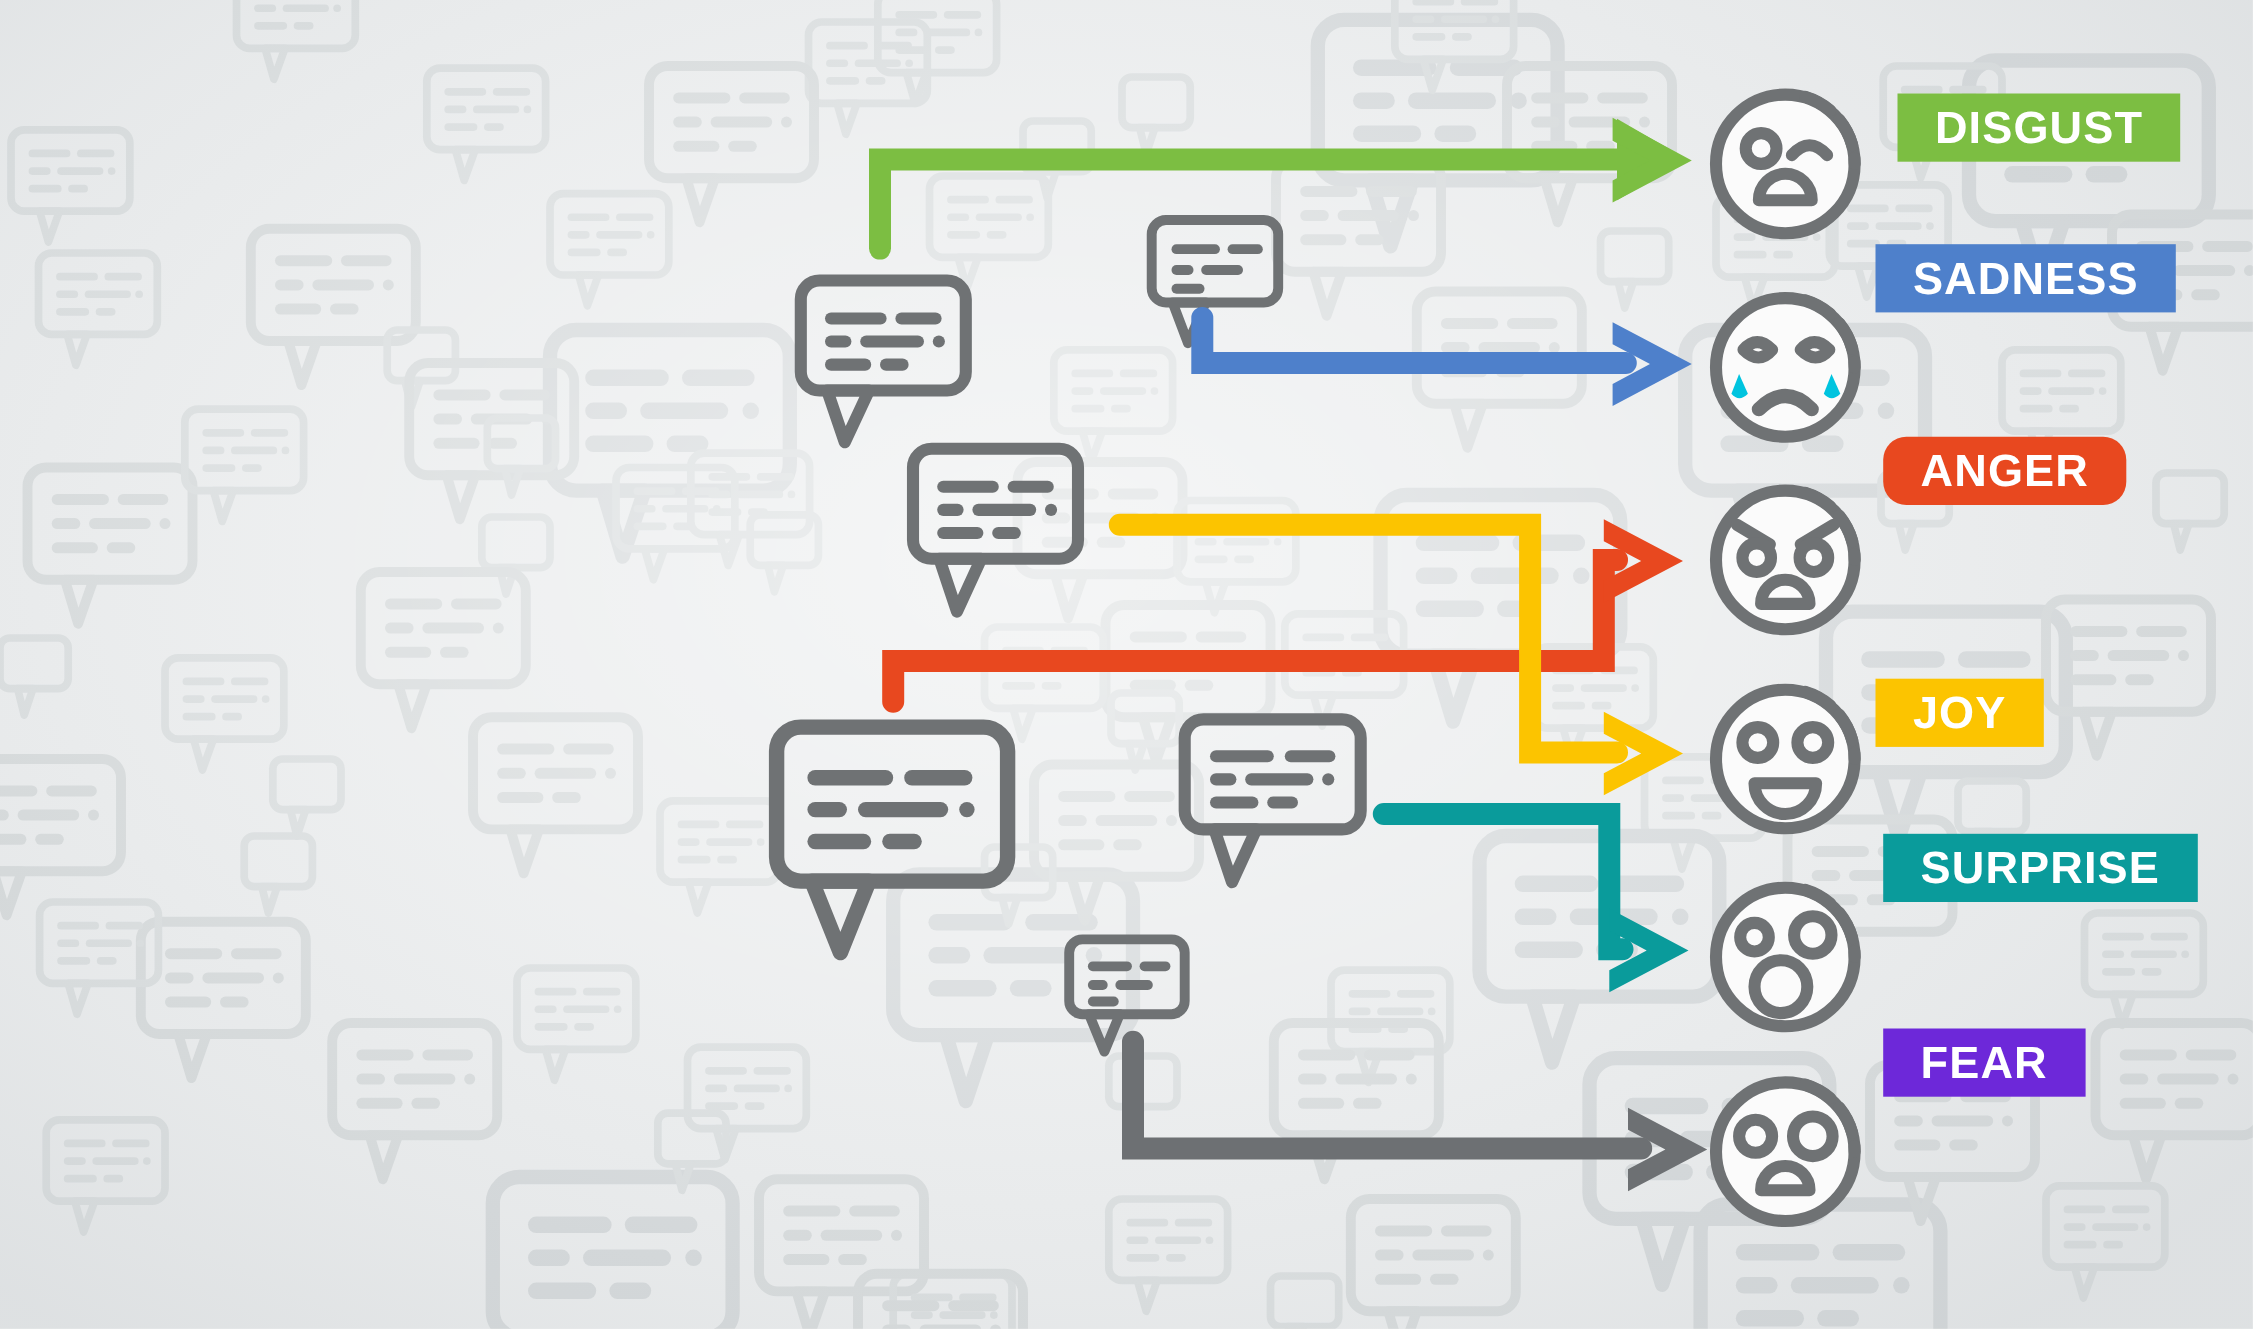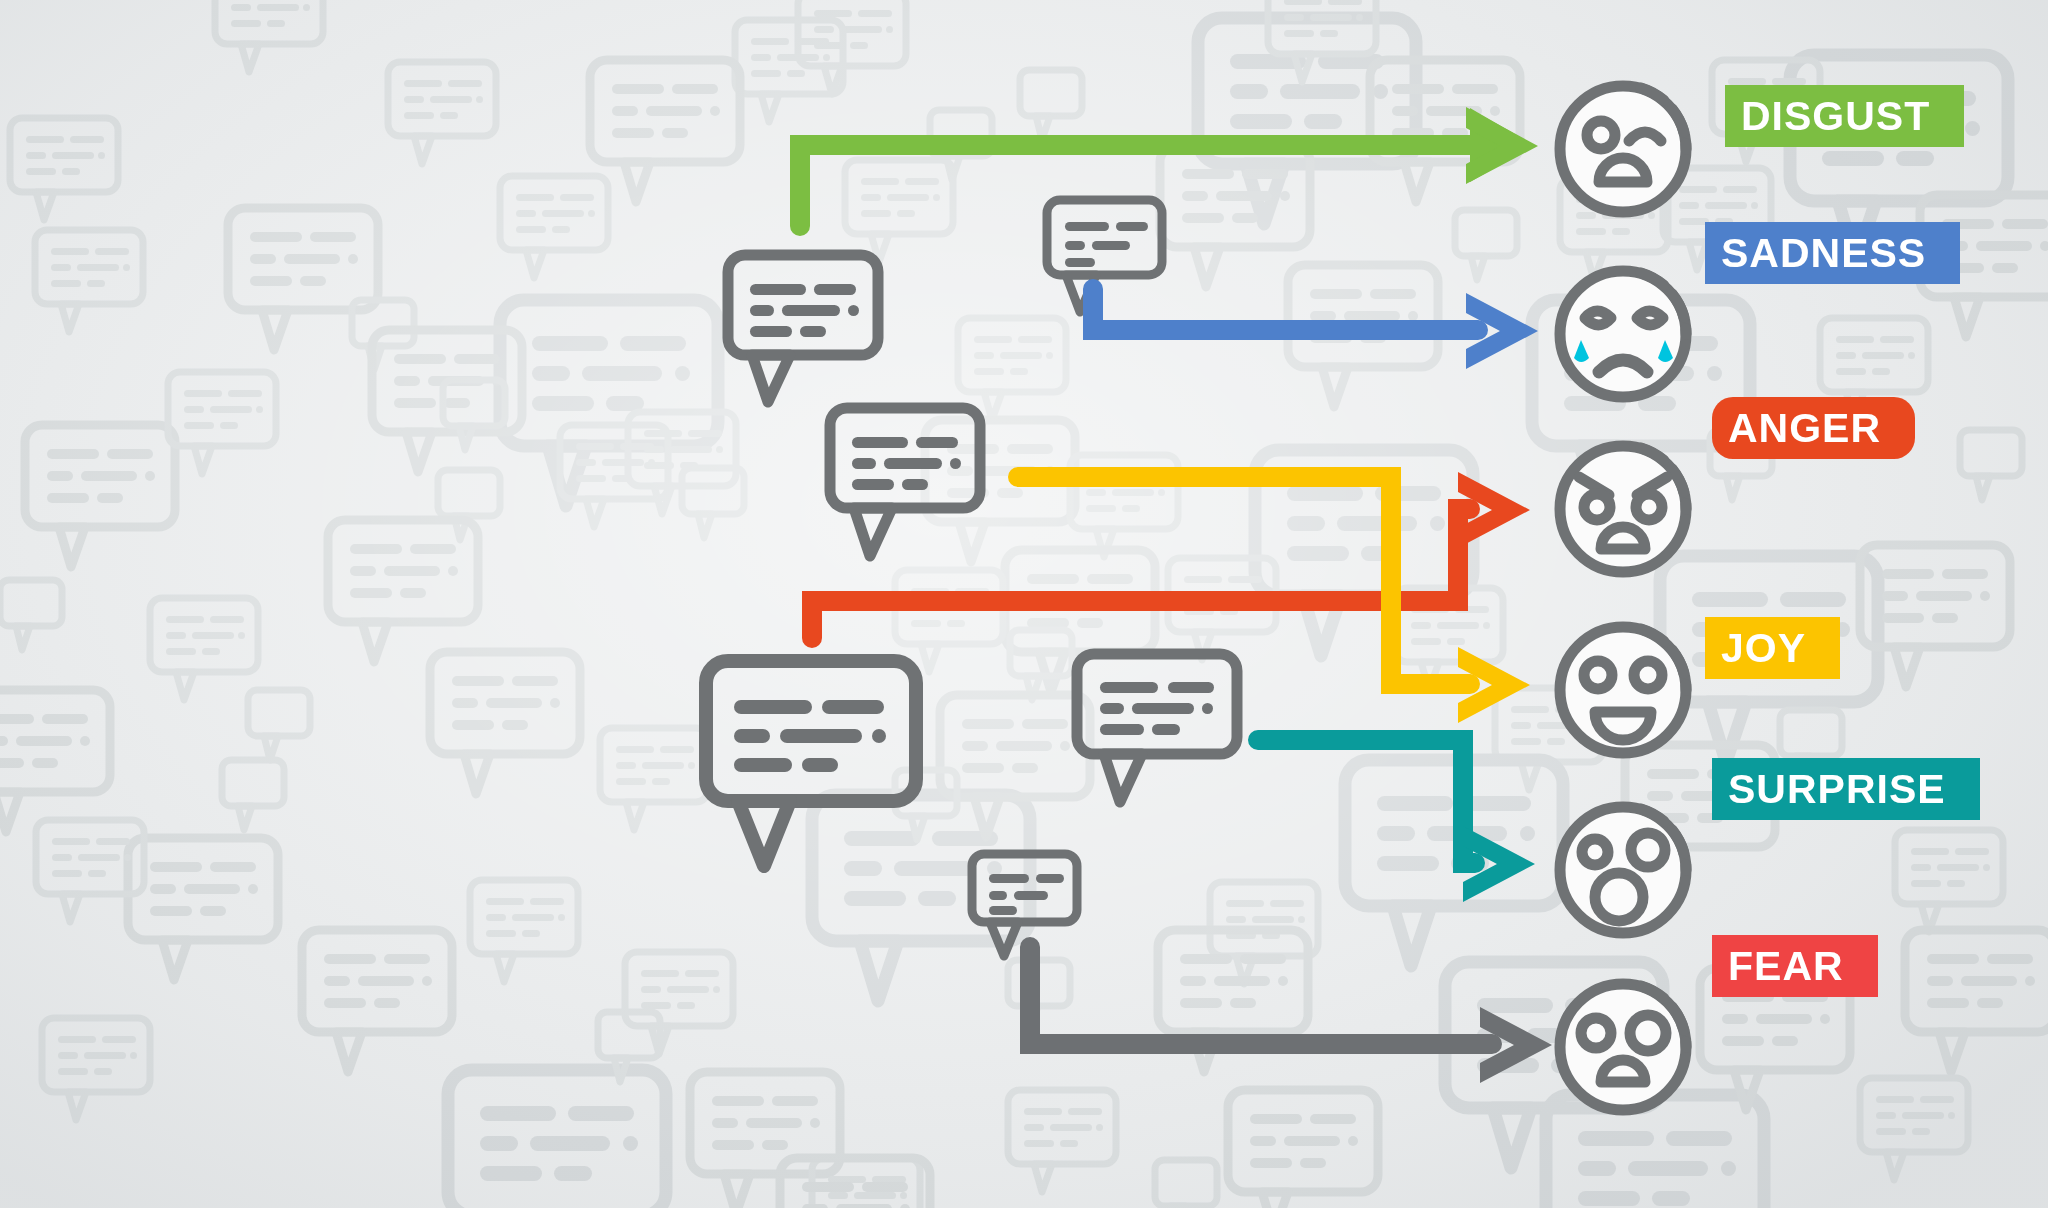--- a/index.html
+++ b/index.html
@@ -13,21 +13,21 @@
   #stage svg.layer{position:absolute;left:0;top:0;width:2048px;height:1208px;}
   .bg-vignette{
     position:absolute;left:0;top:0;width:2048px;height:1208px;
     background:radial-gradient(ellipse 1400px 900px at 46% 42%, rgba(255,255,255,0.55) 0%, rgba(255,255,255,0.22) 45%, rgba(210,214,216,0.10) 75%, rgba(196,201,204,0.30) 100%);
     pointer-events:none;
   }
   .labels{position:absolute;left:0;top:0;width:2048px;height:1208px;}
   .emo-row{position:absolute;display:flex;align-items:center;}
   .emo-chip{
     display:flex;align-items:center;justify-content:flex-start;
-    height:62px;padding:0 34px 0 16px;
+    height:62px;padding:0 34px 0 34px;
     color:#ffffff;font-weight:bold;font-size:41px;letter-spacing:1.0px;
     line-height:62px;white-space:nowrap;
     font-family:"Liberation Sans", sans-serif;
   }
 </style>
 </head>
 <body>
 
 <div id="stage">
 
@@ -347,19 +347,19 @@
       </div>
     </div>
 
     <div class="emo-row" style="left:1712px; top:758px;align-items:center;">
       <div class="emo-chip" style="background:#0a9b9b;">
         <span>SURPRISE</span>
       </div>
     </div>
 
     <div class="emo-row" style="left:1712px; top:935px;">
-      <div class="emo-chip" style="background:#ef4444;">
+      <div class="emo-chip" style="background:#6d28d9;">
         <span>FEAR</span>
       </div>
     </div>
   </div>
 
 </div>
 
 </body></html>

